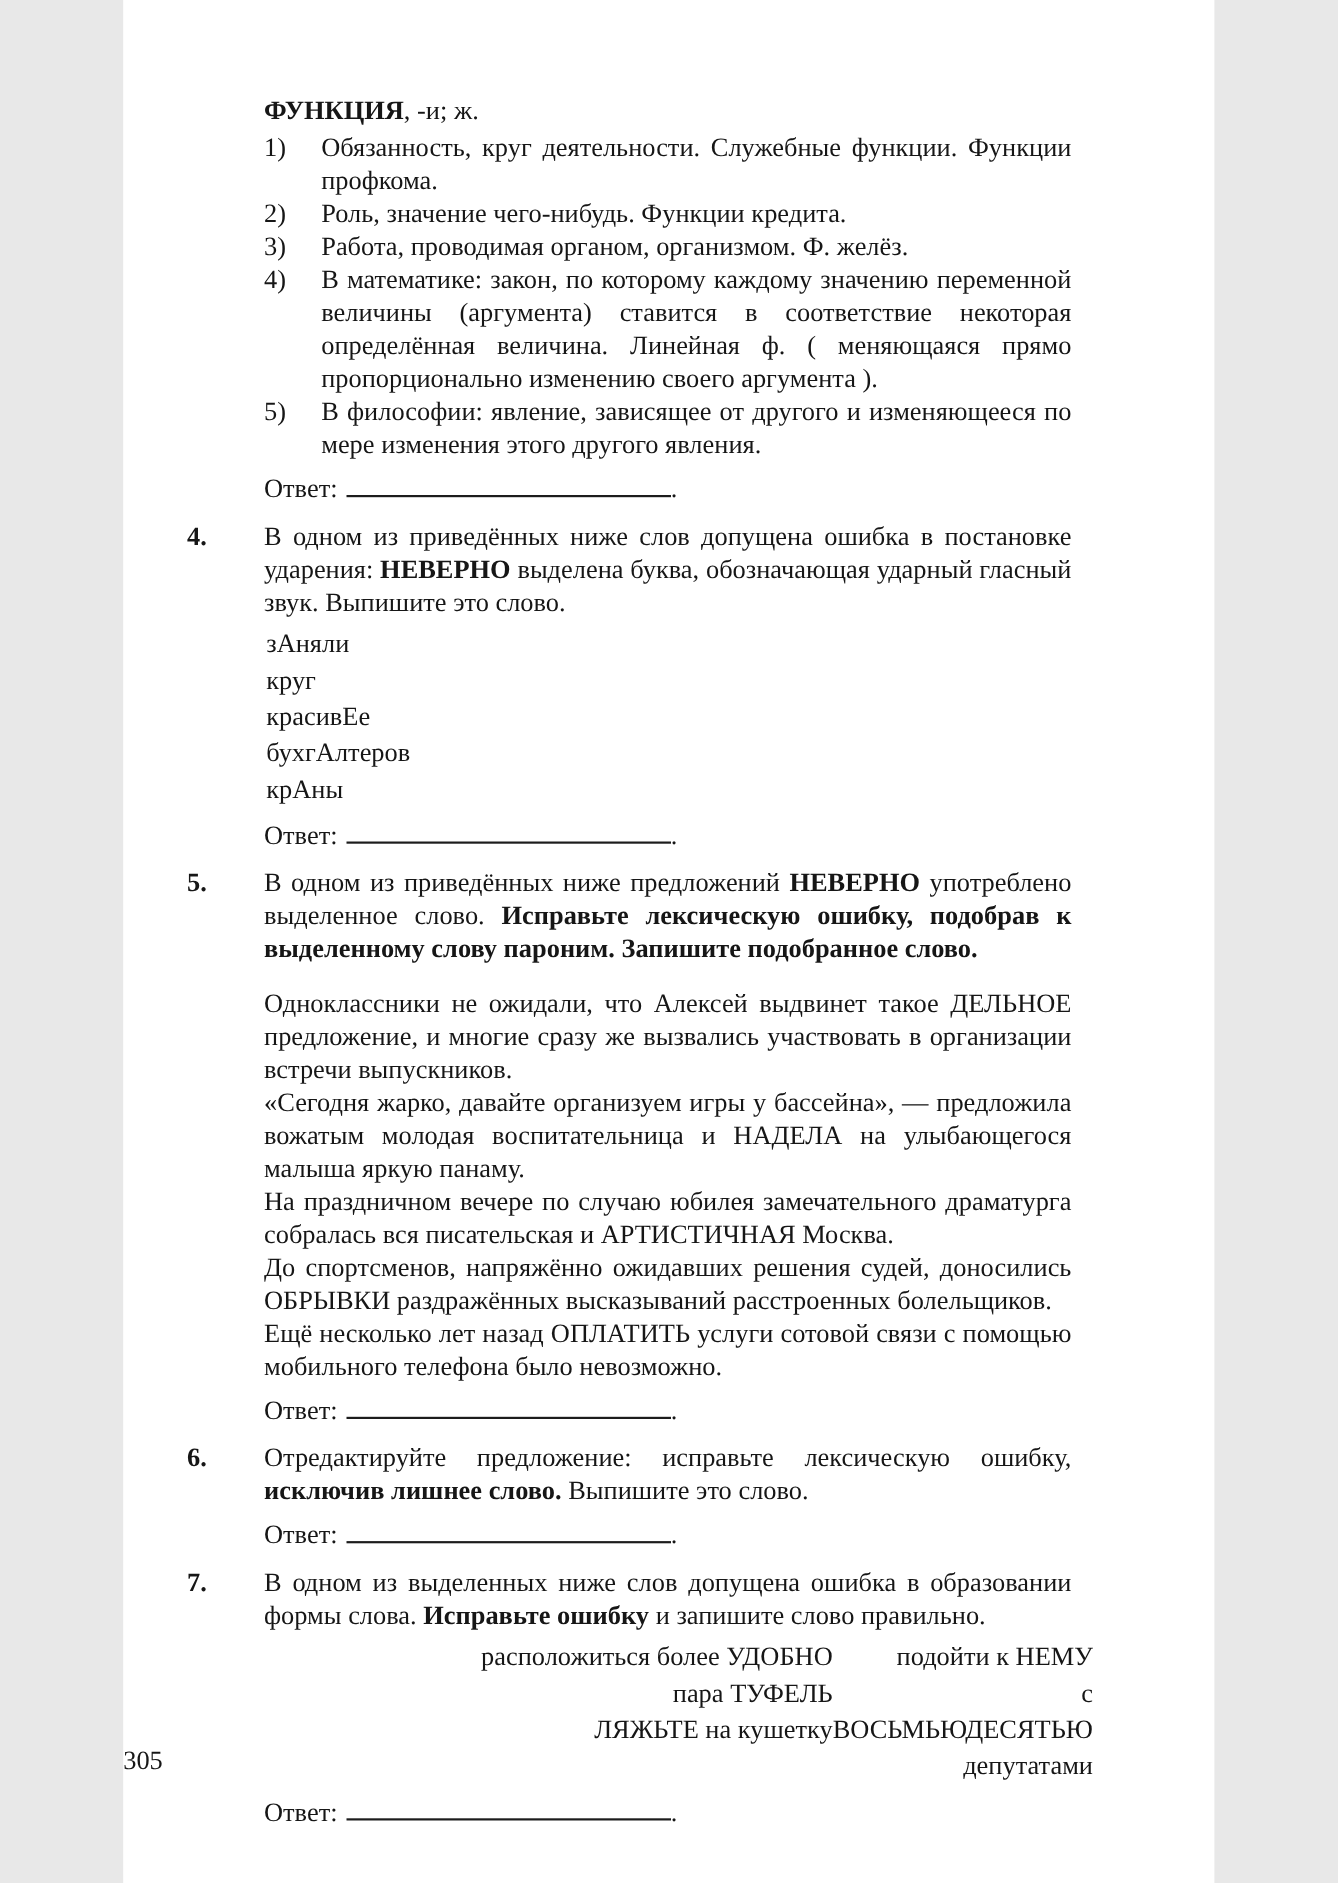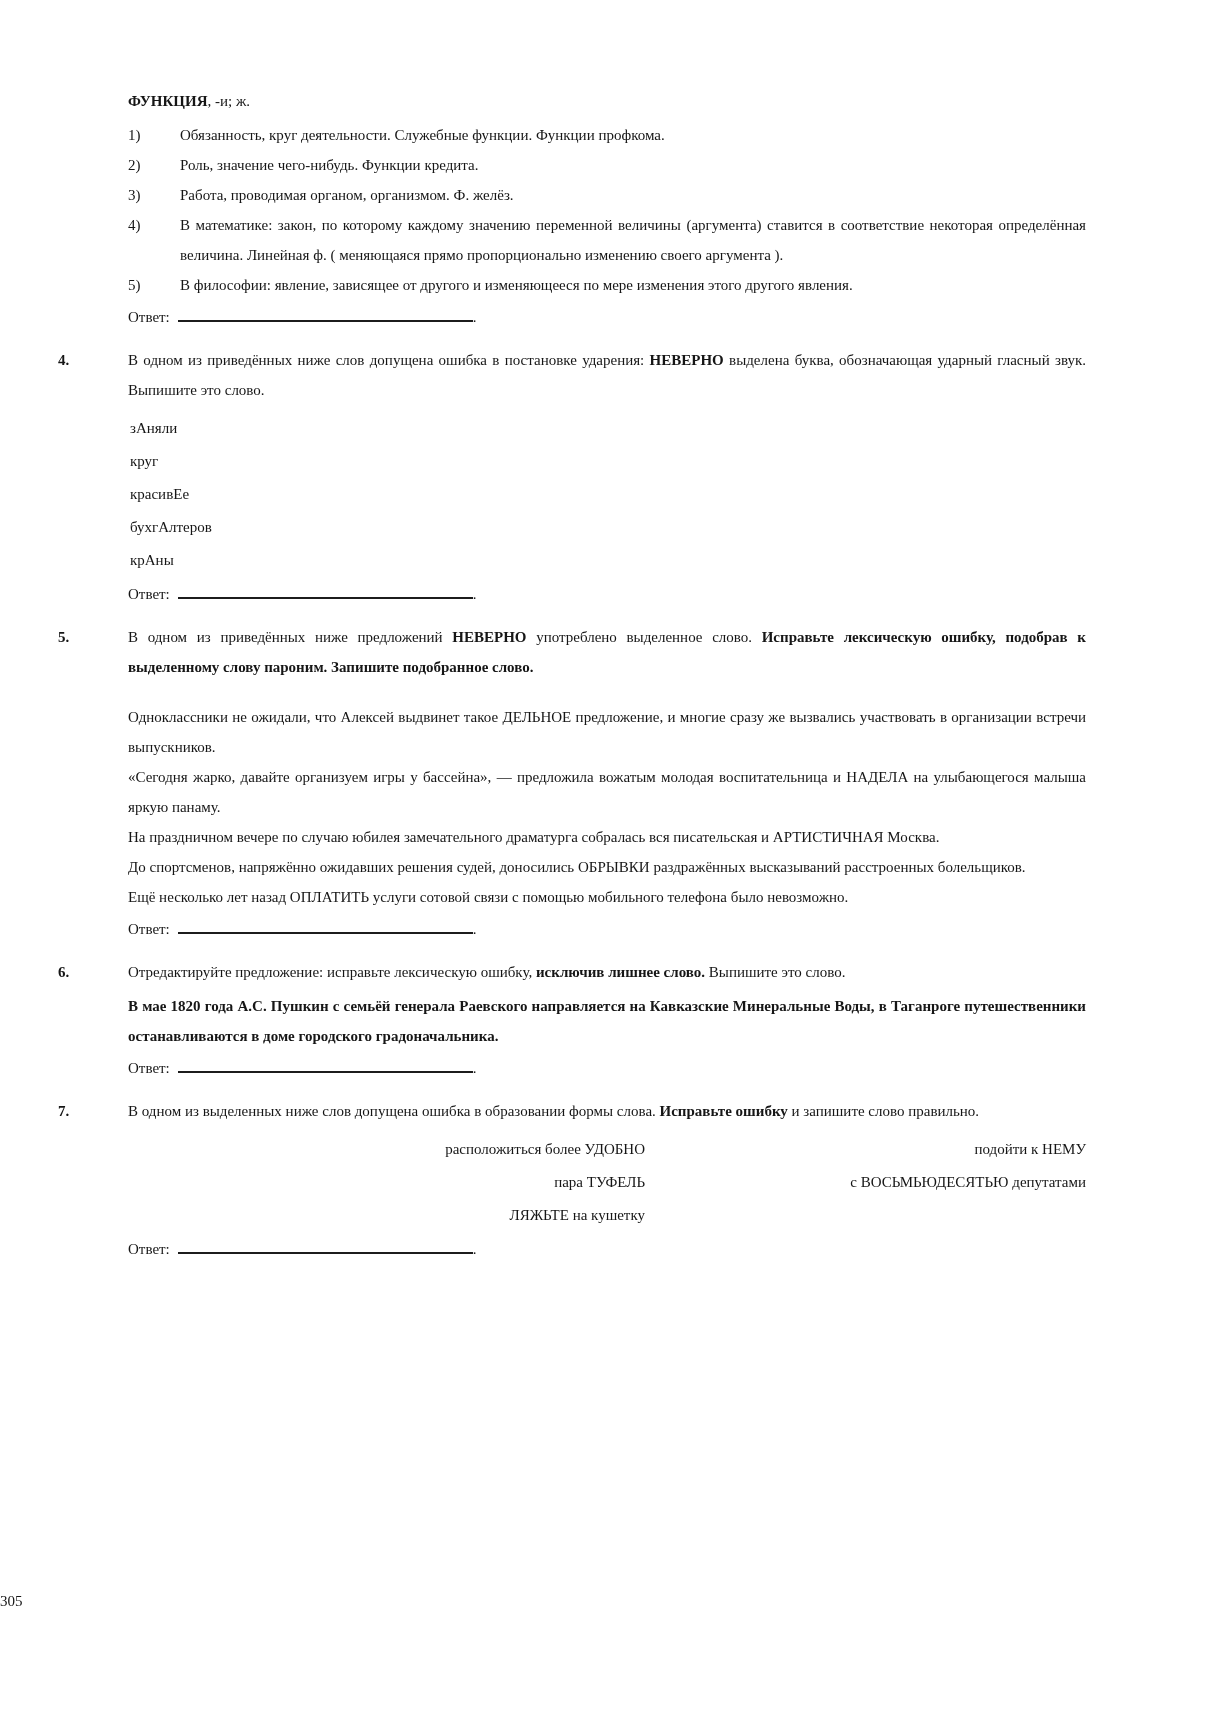--- a/index.html
+++ b/index.html
@@ -1,43 +1,43 @@
 <!DOCTYPE html>
 <html lang="ru"><head>
 <meta charset="utf-8">
 <style>
   html, body { margin: 0; padding: 0; background: #e8e8e8; }
   .page {
     position: relative;
-    width: 1216px;
+    width: 992px;
     height: 1712px;
     margin: 0 auto;
     box-sizing: border-box;
     background: #ffffff;
     color: #161616;
     font-family: "Liberation Serif", "DejaVu Serif", serif;
-    font-size: 15px;
+    font-size: 24px;
     line-height: 30px;
     padding: 86px 130px 16px 128px;
     overflow: hidden;
     hyphens: auto;
     -webkit-hyphens: auto;
   }
   .b { font-weight: bold; }
   .i { }
 
   
   .dict-head { margin: 0 0 4px 0; }
   .defs { list-style: none; margin: 0; padding: 0; }
   .def { display: flex; }
   .def-num { flex: 0 0 52px; }
   .def-text { flex: 1; text-align: justify; }
 
   
-  .answer { margin: 0 0 4px 0; }
+  .answer { margin: 10px 0 4px 0; }
   .answer-blank {
     display: inline-block;
     width: 295px;
     height: 20px;
     margin-left: 8px;
     border-bottom: 2px solid #1c1c1c;
     vertical-align: baseline;
   }
 
   
@@ -117,21 +117,20 @@
       <p>На праздничном вечере по случаю юбилея замечательного драматурга собралась вся писательская и АРТИСТИЧНАЯ Москва.</p>
       <p>До спортсменов, напряжённо ожидавших решения судей, доносились ОБРЫВКИ раздражённых высказываний расстроенных болельщиков.</p>
       <p>Ещё несколько лет назад ОПЛАТИТЬ услуги сотовой связи с помощью мобильного телефона было невозможно.</p>
     </div>
     <p class="answer"><span>Ответ:</span><span class="answer-blank"></span><span>.</span></p>
   </section>
 
   <section class="task">
     <span class="task-num">6.</span>
     <p class="stem"><span>Отредактируйте предложение: исправьте лексическую ошибку, </span><span class="b">исключив лишнее слово.</span><span> Выпишите это слово.</span></p>
-    <p class="t6-body">В мае 1820 года А.С. Пушкин с семьёй генерала Раевского направляется на Кавказские Минеральные Воды, в Таганроге путешественники останавливаются в доме городского градоначальника.</p>
     <p class="answer"><span>Ответ:</span><span class="answer-blank"></span><span>.</span></p>
   </section>
 
   <section class="task">
     <span class="task-num">7.</span>
     <p class="stem"><span>В одном из выделенных ниже слов допущена ошибка в образовании формы слова. </span><span class="b">Исправьте ошибку</span><span> и запишите слово правильно.</span></p>
     <div class="cols">
       <ul class="col col-left">
         <li>расположиться более УДОБНО</li>
         <li>пара ТУФЕЛЬ</li>

